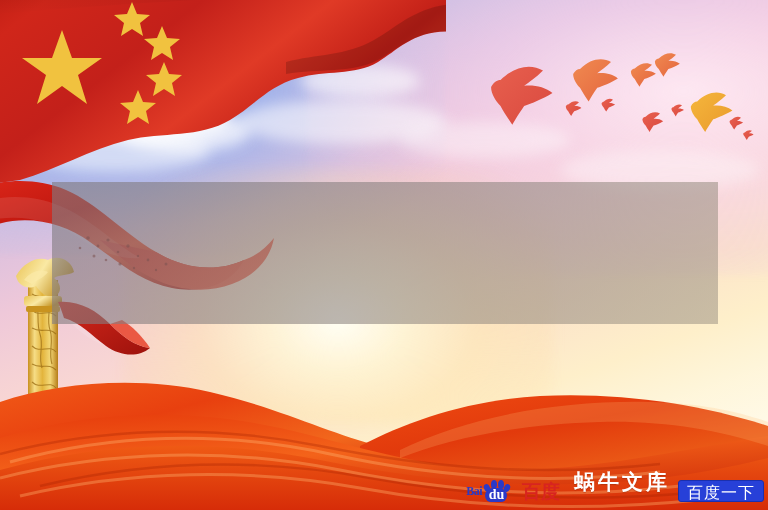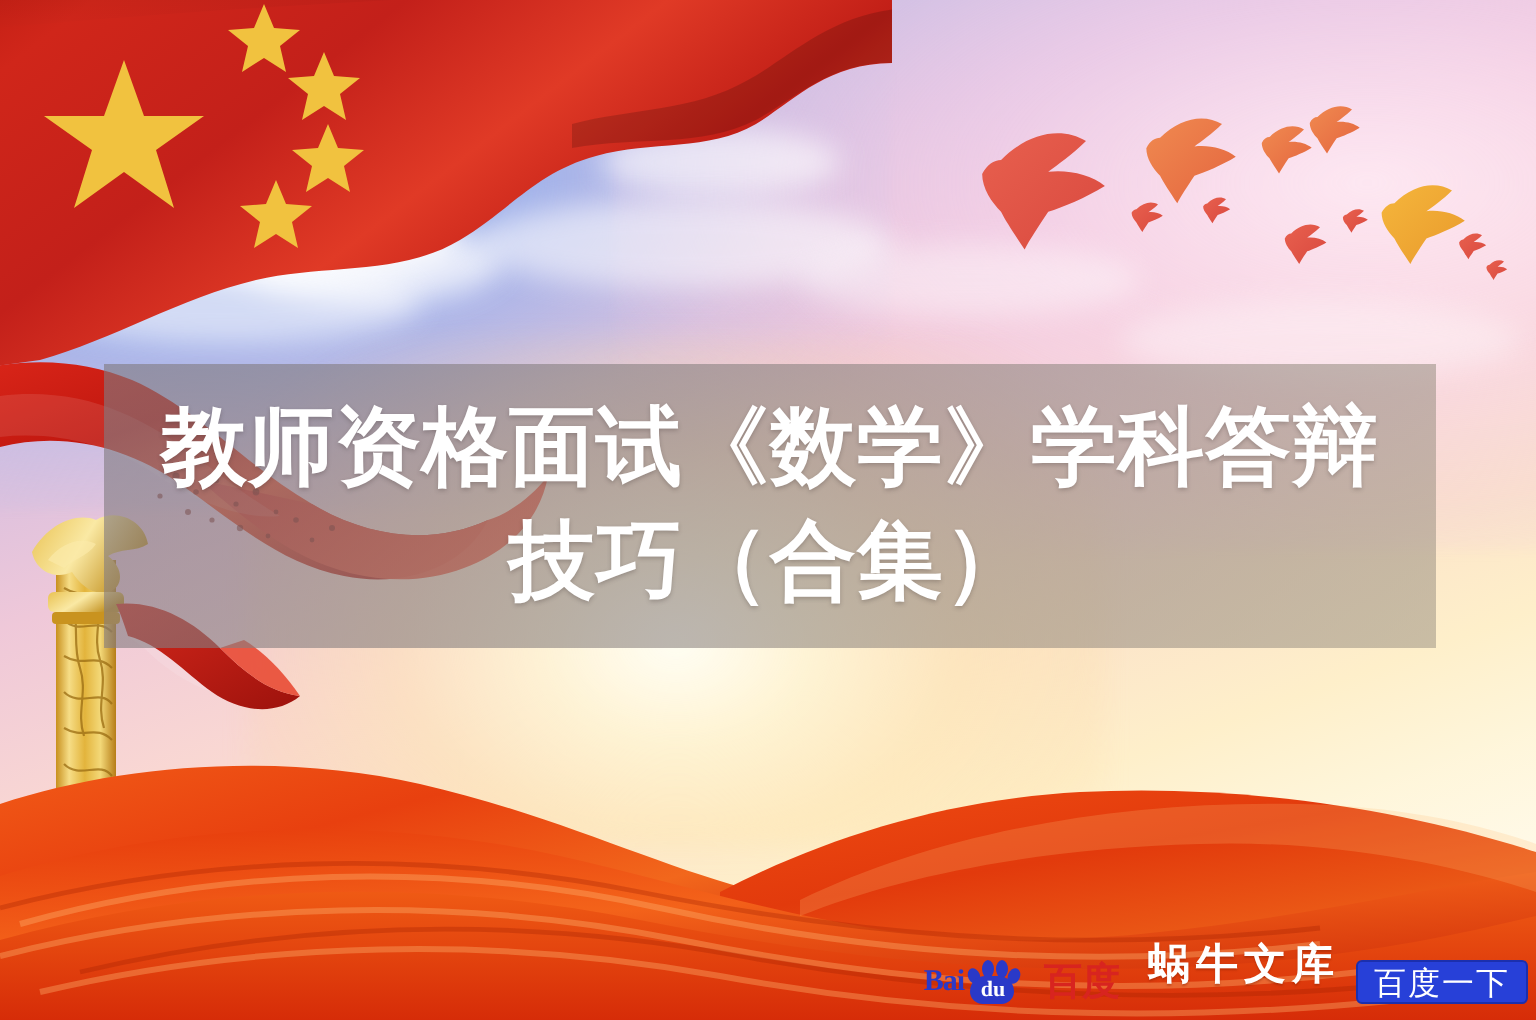--- a/index.html
+++ b/index.html
@@ -122,21 +122,21 @@
     padding-right:4px;
   }
   .baidu-logo{
     display:flex;align-items:center;
     height:26px;
     margin-right:6px;
     position:relative;
   }
   .baidu-bai{
     font-family:"Liberation Serif","DejaVu Serif",serif;
-    font-weight:700;font-size:15px;
+    font-weight:700;font-size:12px;
     color:#2a39c8;
     letter-spacing:-.5px;
     line-height:1;
   }
   .paw{
     position:relative;
     width:26px;height:22px;
     margin:0 1px;
     display:inline-block;
   }
@@ -148,21 +148,21 @@
     border-radius:11px 11px 9px 9px;
   }
   .paw .toe{position:absolute;background:#2a39c8;border-radius:50%;}
   .paw .t1{left:1px; top:4px;  width:6px;height:8px;transform:rotate(-22deg);}
   .paw .t2{left:8px; top:0px;  width:6px;height:9px;}
   .paw .t3{left:15px;top:0px;  width:6px;height:9px;}
   .paw .t4{left:21px;top:4px;  width:6px;height:8px;transform:rotate(22deg);}
   .paw .du{
     position:absolute;left:4px;bottom:0px;
     width:19px;height:14px;
-    color:#fff;font-size:11px;font-weight:700;
+    color:#fff;font-size:14px;font-weight:700;
     font-family:"Liberation Serif","DejaVu Serif",serif;
     display:flex;align-items:center;justify-content:center;
     line-height:1;
   }
   .baidu-cn{
     font-family:"Liberation Sans","DejaVu Sans",sans-serif;
     font-weight:700;font-size:19px;
     color:#d8241f;
     letter-spacing:0px;
     line-height:1;
@@ -449,24 +449,20 @@
         <path d="M0,104 C100,78 210,74 320,96 C420,116 530,128 660,114"></path>
         <path d="M40,136 C150,110 260,108 370,128 C470,146 580,154 700,142"></path>
       </g>
 
       <path d="M400,100 C470,66 560,50 650,52 C700,53 740,62 768,72 L768,96
                C720,80 660,70 600,72 C520,74 450,88 400,108 Z" fill="rgba(255,190,120,.22)"></path>
     </svg>
   </div>
 
   <div class="banner"></div>
-  <div class="banner-text">
-    <span class="ln">教师资格面试《数学》学科答辩</span>
-    <span class="ln">技巧（合集）</span>
-  </div>
 
   <div class="watermark">
 
     <div class="baidu-logo">
       <span class="baidu-bai">Bai</span>
       <span class="paw">
         <span class="toe t1"></span>
         <span class="toe t2"></span>
         <span class="toe t3"></span>
         <span class="toe t4"></span>

